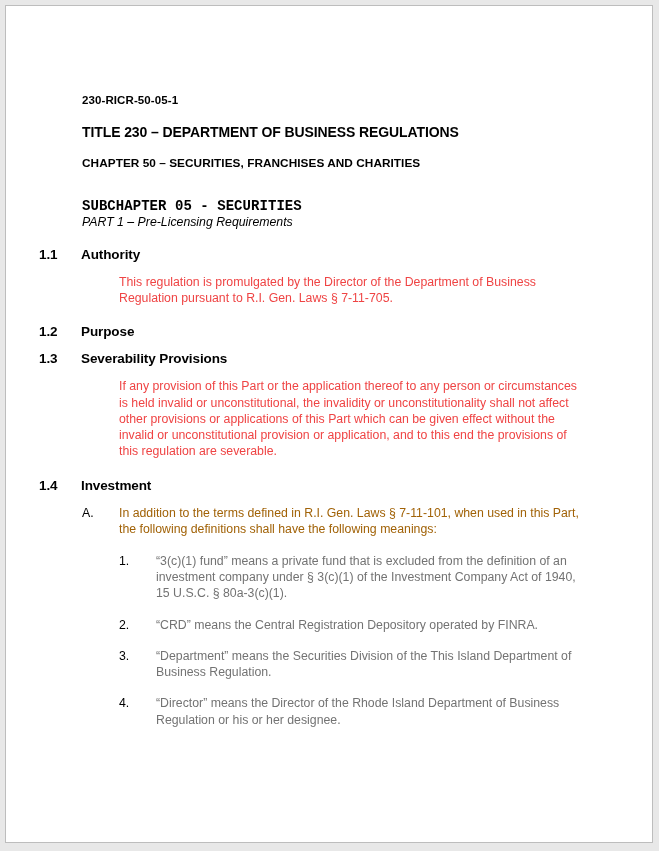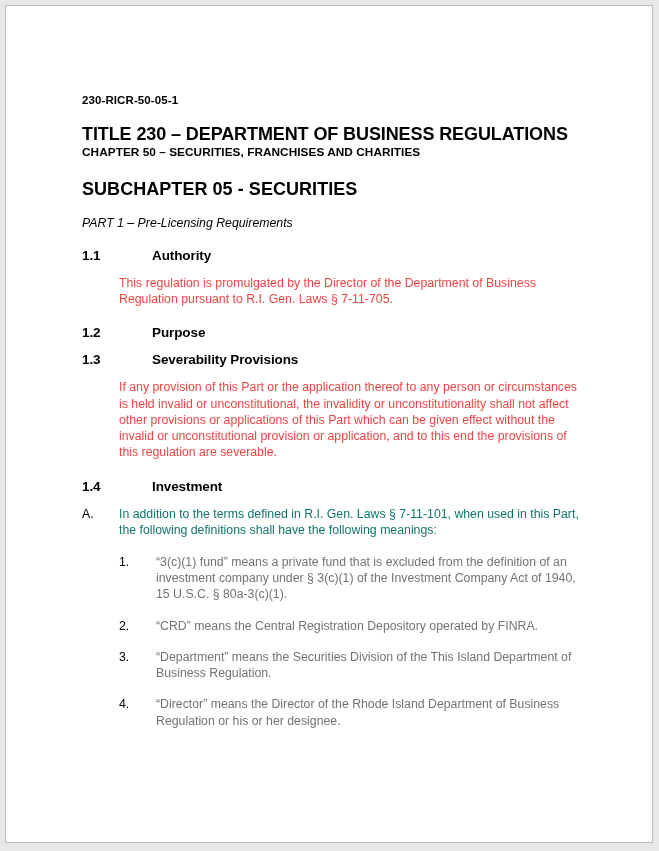--- a/index.html
+++ b/index.html
@@ -47,56 +47,57 @@
     color: #000;
   }
 
   .doc-id {
     font-size: 11.5px;
     font-weight: bold;
     letter-spacing: 0.1px;
     margin-bottom: 18px;
   }
   .title-line {
-    font-size: 18px;
+    font-size: 14px;
     font-weight: bold;
     letter-spacing: -0.1px;
+    margin-bottom: 16px;
   }
   .chapter-line {
     font-size: 11.8px;
     font-weight: bold;
     letter-spacing: 0.05px;
-    margin-bottom: 20px;
+    margin-bottom: 28px;
   }
   .subchapter-line {
-    font-size: 18px;
+    font-size: 14px;
     font-weight: bold;
     letter-spacing: 0.05px;
-    margin-bottom: 16px;
+    margin-bottom: 1px;
+    font-family: Liberation Mono, monospace;
   }
   .part-line {
     font-size: 12.3px;
     font-weight: normal;
     margin-bottom: 18px;
     font-style: italic;
   }
 
   
   .section {
     margin-bottom: 2px;
   }
   .section-heading {
     display: flex;
-    margin-left: 76px;
+    margin-left: 33px;
     font-size: 13.5px;
     font-weight: bold;
     color: #000;
     margin-bottom: 12px;
     letter-spacing: -0.1px;
-    gap: 28px;
   }
   .section-num {
     width: 42px;
     flex: 0 0 42px;
   }
   .section-title {
     flex: 1 1 auto;
   }
   .section-body {
     margin-left: 113px;
@@ -119,21 +120,21 @@
     width: 37px;
     flex: 0 0 37px;
     font-size: 12.3px;
     line-height: 1.32;
     color: #000;
   }
   .letter-text {
     flex: 1 1 auto;
     font-size: 12.3px;
     line-height: 1.32;
-    color: #0f766e;
+    color: #a16207;
   }
 
   
   .numbered-item {
     display: flex;
     margin-left: 113px;
     margin-right: 72px;
     margin-bottom: 15px;
   }
   .num-marker {

